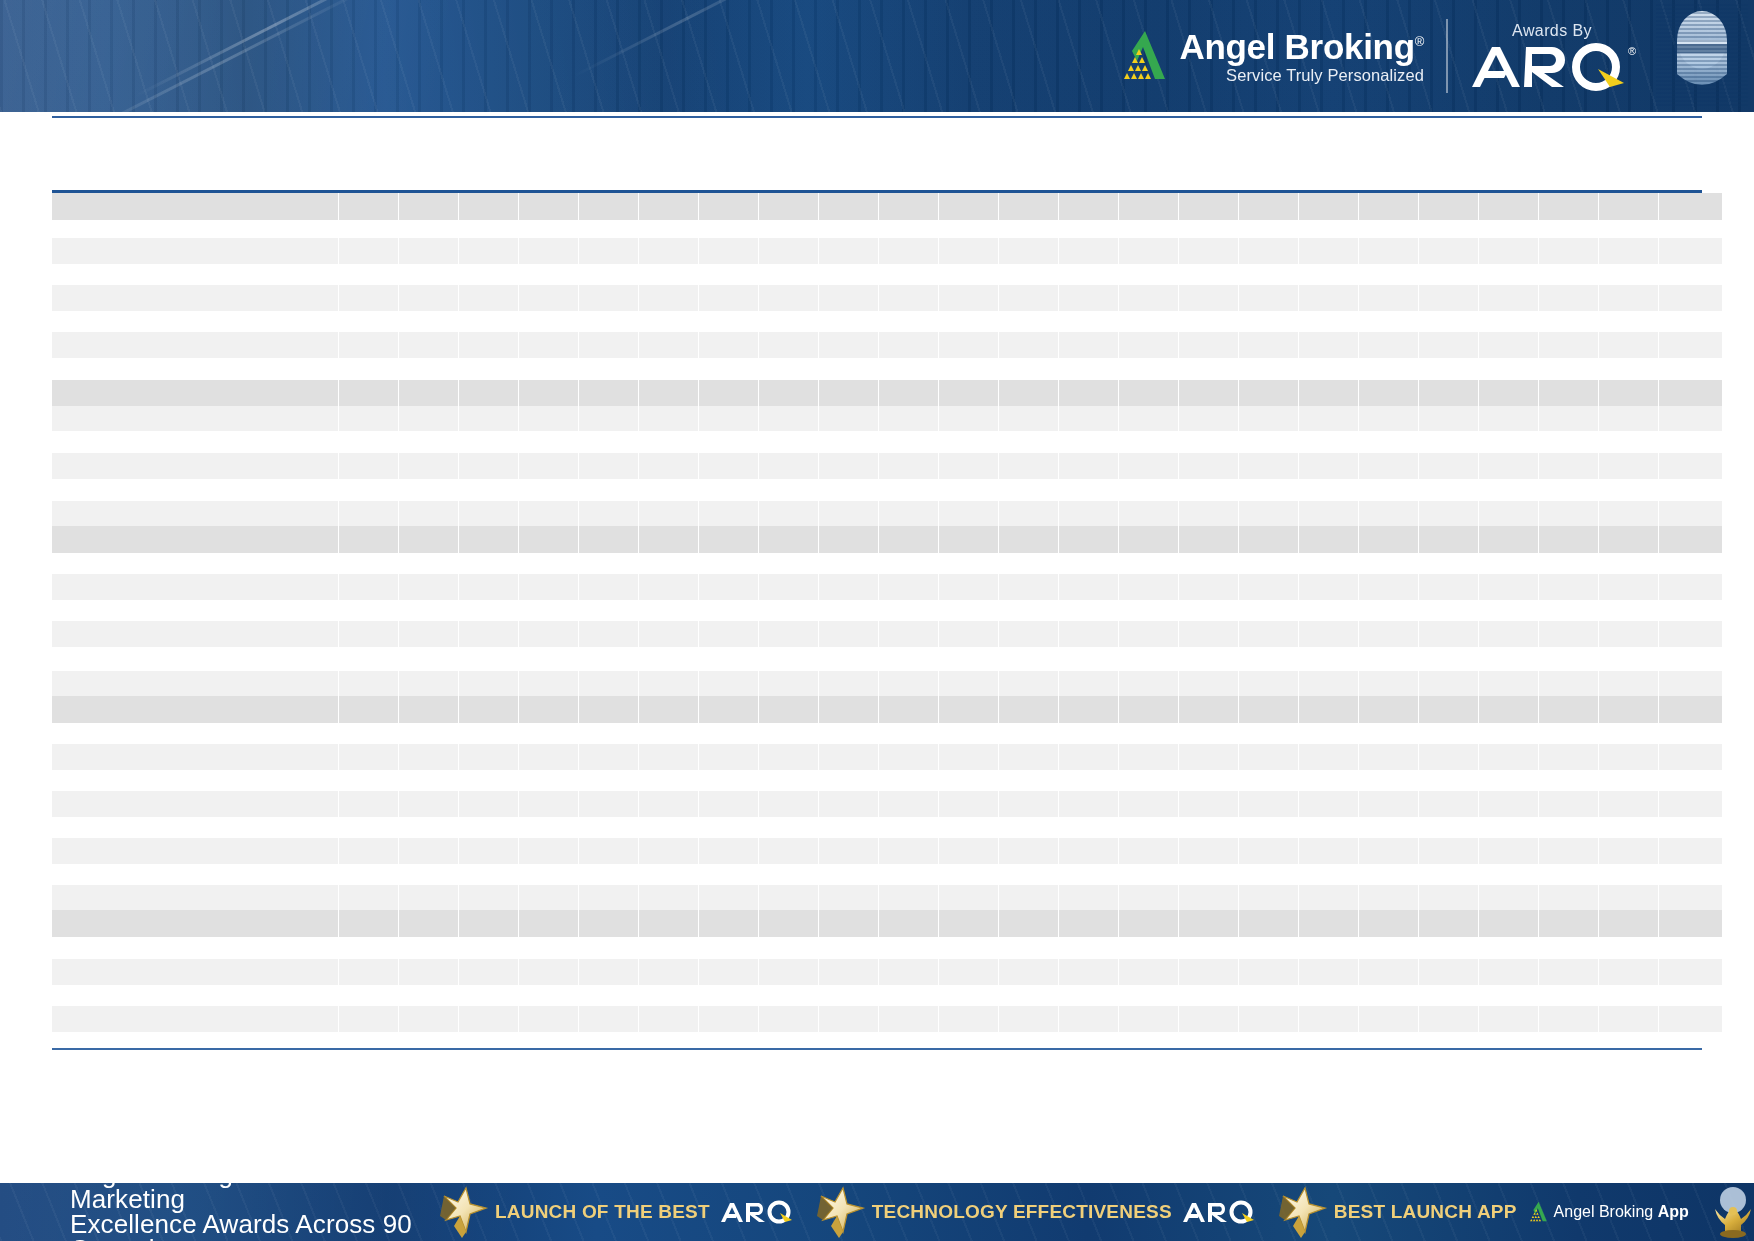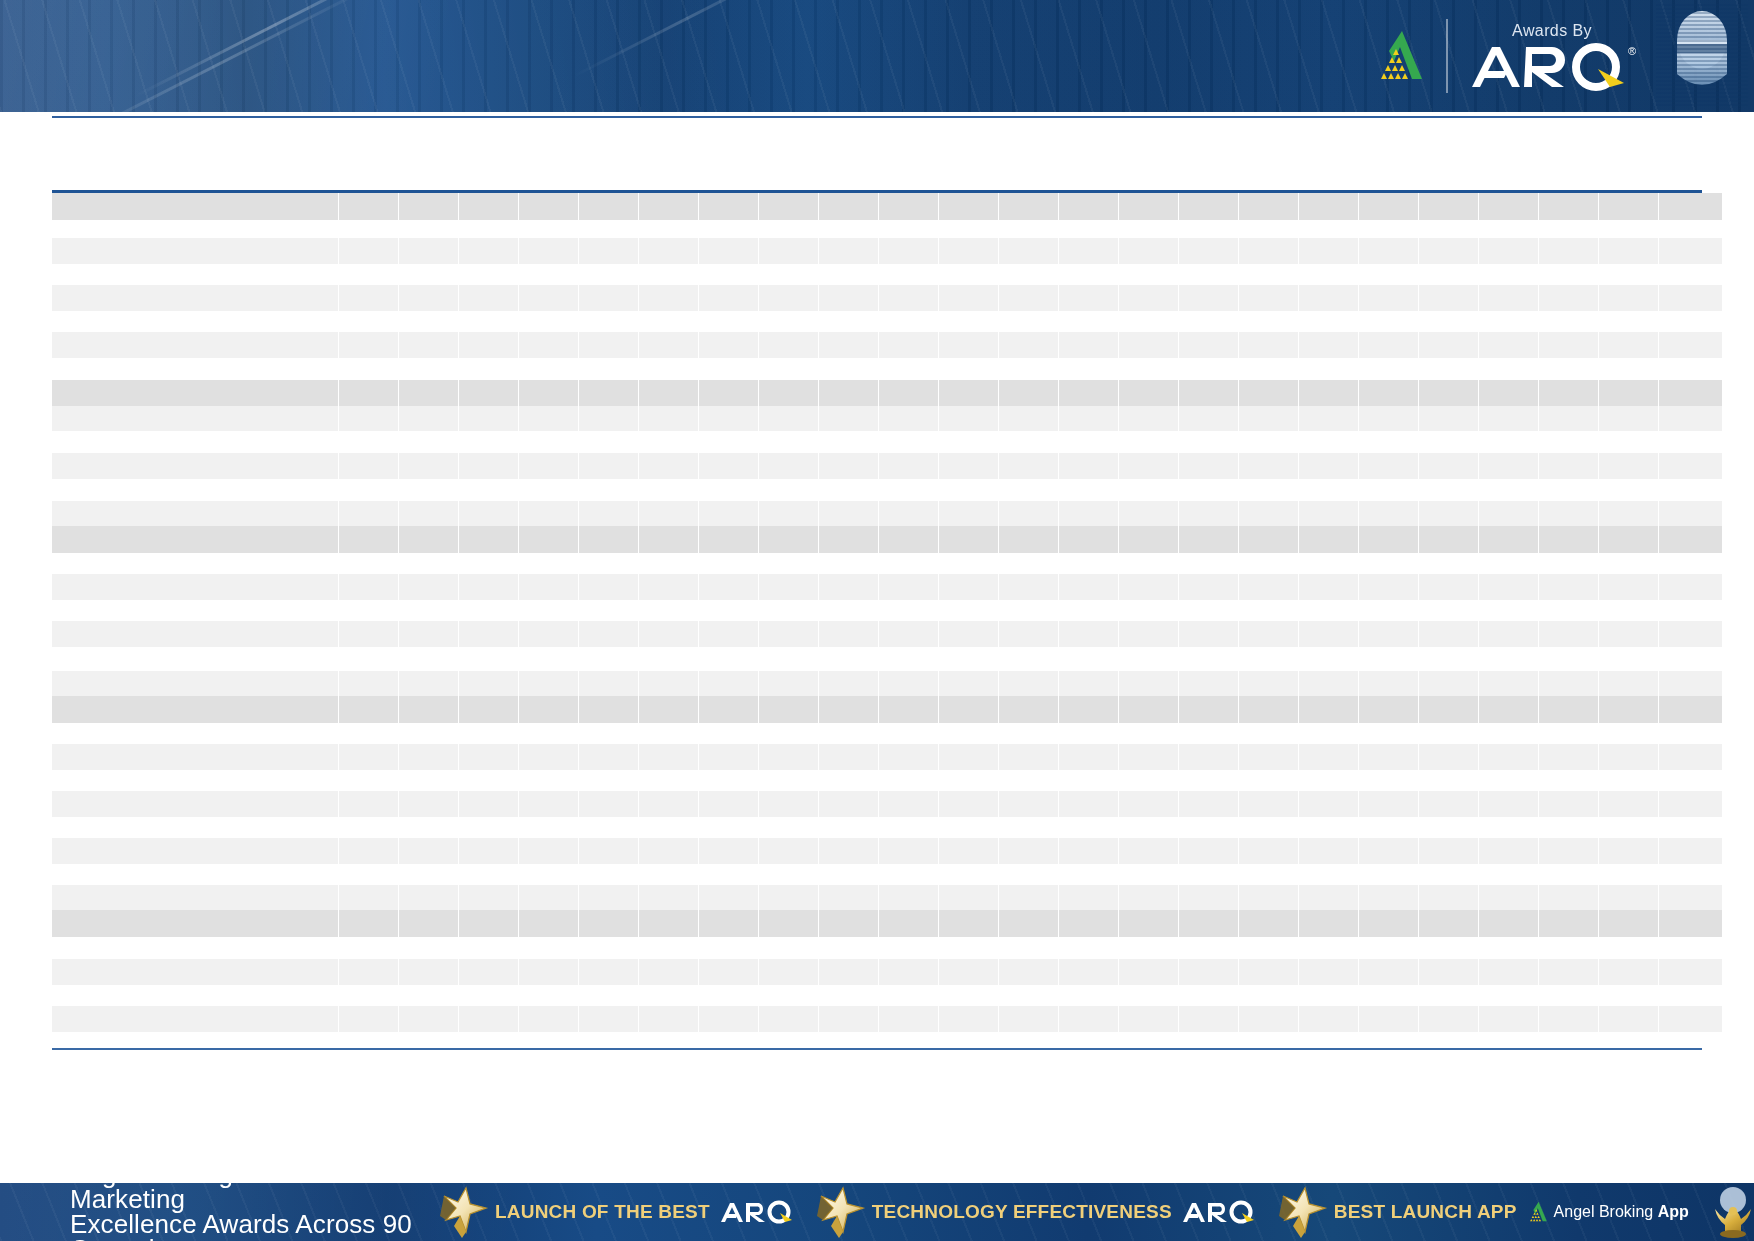--- a/index.html
+++ b/index.html
@@ -261,20 +261,24 @@
               <polygon points="27,28 30,34 24,34"></polygon>
             <polygon points="16,36 19,42 13,42"></polygon>
               <polygon points="23,36 26,42 20,42"></polygon>
               <polygon points="30,36 33,42 27,42"></polygon>
             <polygon points="12,44 15,50 9,50"></polygon>
               <polygon points="19,44 22,50 16,50"></polygon>
             <polygon points="26,44 29,50 23,50"></polygon>
               <polygon points="33,44 36,50 30,50"></polygon>
           </g>
         </svg>
+        <div class="ab-wordmark">
+          <div class="ab-name"><span>Angel Broking</span><sup>®</sup></div>
+          <div class="ab-tag">Service Truly Personalized</div>
+        </div>
       </div>
 
       <div class="brand-sep"></div>
 
       <div class="arq-block">
         <div class="arq-powered">Awards By</div>
         <svg class="arq-logo" viewBox="0 0 168 50">
           <path d="M4 46 L24 6 L32 6 L12 46 Z" fill="#ffffff"></path>
           <path d="M24 6 L32 6 L52 46 L44 46 Z" fill="#ffffff"></path>
           <path d="M18 30 L40 30 L36 37 L14 37 Z" fill="#ffffff"></path>

